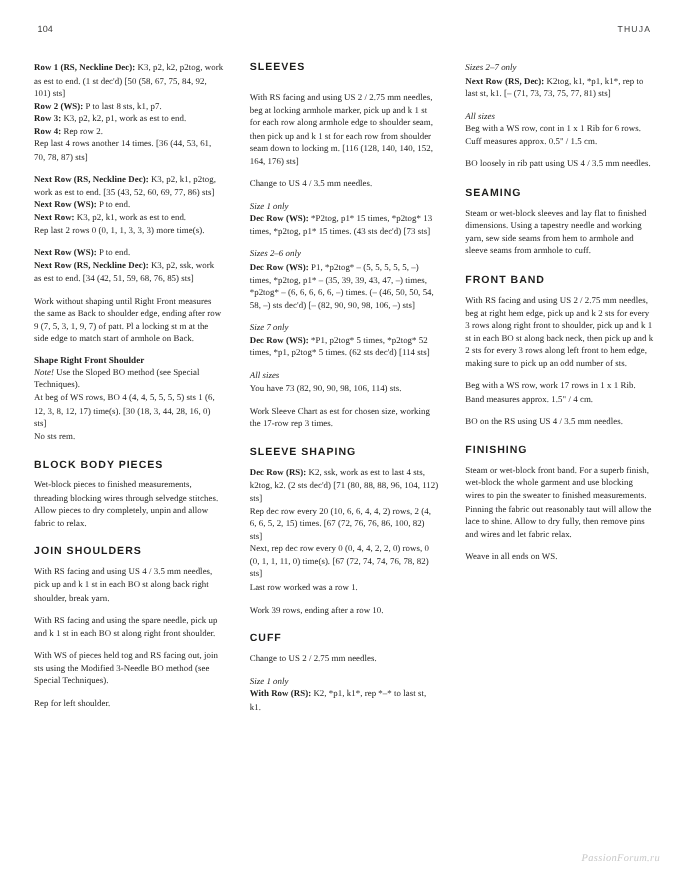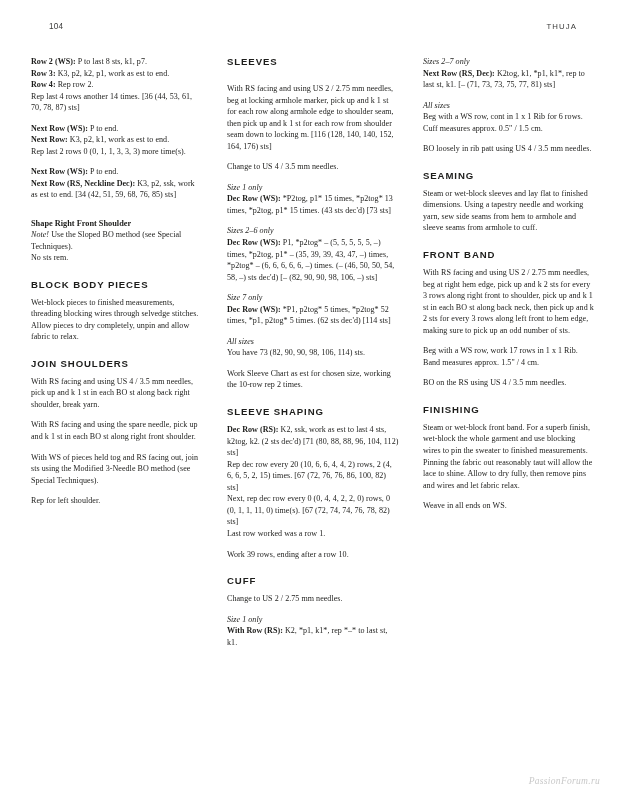--- a/index.html
+++ b/index.html
@@ -15,21 +15,21 @@
     position: relative;
   }
 
   
   .running-head {
     position: absolute;
     top: 22px;
     left: 0;
     width: 626px;
     height: 14px;
-    padding: 0 49px;
+    padding: 0 34px;
     display: flex;
     align-items: baseline;
     justify-content: space-between;
   }
   .folio {
     font-family: "Liberation Sans", sans-serif;
     font-size: 8.2px;
     letter-spacing: 0.2px;
     color: #3b3b3a;
   }
@@ -101,35 +101,39 @@
 </head>
 <body>
 
 <div class="running-head">
   <span class="folio">104</span>
   <span class="pattern-name">THUJA</span>
 </div>
 
 <div class="columns">
   <div class="col" id="col-0">
+      <p class="para"><span class="run-bold">Row 1 (RS, Neckline Dec):</span> K3, p2, k2, p2tog, work as est to end. (1 st dec'd) [50 (58, 67, 75, 84, 92, 101) sts]</p>
       <p class="para"><span class="run-bold">Row 2 (WS):</span> P to last 8 sts, k1, p7.</p>
       <p class="para"><span class="run-bold">Row 3:</span> K3, p2, k2, p1, work as est to end.</p>
       <p class="para"><span class="run-bold">Row 4:</span> Rep row 2.</p>
       <p class="para">Rep last 4 rows another 14 times. [36 (44, 53, 61, 70, 78, 87) sts]</p>
       <div class="spacer-sm"></div>
+      <p class="para"><span class="run-bold">Next Row (RS, Neckline Dec):</span> K3, p2, k1, p2tog, work as est to end. [35 (43, 52, 60, 69, 77, 86) sts]</p>
       <p class="para"><span class="run-bold">Next Row (WS):</span> P to end.</p>
       <p class="para"><span class="run-bold">Next Row:</span> K3, p2, k1, work as est to end.</p>
       <p class="para">Rep last 2 rows 0 (0, 1, 1, 3, 3, 3) more time(s).</p>
       <div class="spacer-sm"></div>
       <p class="para"><span class="run-bold">Next Row (WS):</span> P to end.</p>
       <p class="para"><span class="run-bold">Next Row (RS, Neckline Dec):</span> K3, p2, ssk, work as est to end. [34 (42, 51, 59, 68, 76, 85) sts]</p>
       <div class="spacer-sm"></div>
+      <p class="para">Work without shaping until Right Front measures the same as Back to shoulder edge, ending after row 9 (7, 5, 3, 1, 9, 7) of patt. Pl a locking st m at the side edge to match start of armhole on Back.</p>
       <div class="spacer-sm"></div>
       <h3 class="subhead">Shape Right Front Shoulder</h3>
       <p class="para"><span class="run-ital">Note!</span> Use the Sloped BO method (see Special Techniques).</p>
+      <p class="para">At beg of WS rows, BO 4 (4, 4, 5, 5, 5, 5) sts 1 (6, 12, 3, 8, 12, 17) time(s). [30 (18, 3, 44, 28, 16, 0) sts]</p>
       <p class="para">No sts rem.</p>
       <div class="spacer-lg"></div>
       <h2 class="section">BLOCK BODY PIECES</h2>
       <p class="para">Wet-block pieces to finished measurements, threading blocking wires through selvedge stitches. Allow pieces to dry completely, unpin and allow fabric to relax.</p>
       <div class="spacer-lg"></div>
       <h2 class="section">JOIN SHOULDERS</h2>
       <p class="para">With RS facing and using US 4 / 3.5 mm needles, pick up and k 1 st in each BO st along back right shoulder, break yarn.</p>
       <div class="spacer-sm"></div>
       <p class="para">With RS facing and using the spare needle, pick up and k 1 st in each BO st along right front shoulder.</p>
       <div class="spacer-sm"></div>
@@ -149,21 +153,21 @@
       <div class="spacer-sm"></div>
       <p class="para run-ital">Sizes 2–6 only</p>
       <p class="para"><span class="run-bold">Dec Row (WS):</span> P1, *p2tog* – (5, 5, 5, 5, 5, –) times, *p2tog, p1* – (35, 39, 39, 43, 47, –) times, *p2tog* – (6, 6, 6, 6, 6, –) times. (– (46, 50, 50, 54, 58, –) sts dec'd) [– (82, 90, 90, 98, 106, –) sts]</p>
       <div class="spacer-sm"></div>
       <p class="para run-ital">Size 7 only</p>
       <p class="para"><span class="run-bold">Dec Row (WS):</span> *P1, p2tog* 5 times, *p2tog* 52 times, *p1, p2tog* 5 times. (62 sts dec'd) [114 sts]</p>
       <div class="spacer-sm"></div>
       <p class="para run-ital">All sizes</p>
       <p class="para">You have 73 (82, 90, 90, 98, 106, 114) sts.</p>
       <div class="spacer-sm"></div>
-      <p class="para">Work Sleeve Chart as est for chosen size, working the 10-row rep 2 times.</p>
+      <p class="para">Work Sleeve Chart as est for chosen size, working the 17-row rep 3 times.</p>
       <div class="spacer-lg"></div>
       <h2 class="section">SLEEVE SHAPING</h2>
       <p class="para"><span class="run-bold">Dec Row (RS):</span> K2, ssk, work as est to last 4 sts, k2tog, k2. (2 sts dec'd) [71 (80, 88, 88, 96, 104, 112) sts]</p>
       <p class="para">Rep dec row every 20 (10, 6, 6, 4, 4, 2) rows, 2 (4, 6, 6, 5, 2, 15) times. [67 (72, 76, 76, 86, 100, 82) sts]</p>
       <p class="para">Next, rep dec row every 0 (0, 4, 4, 2, 2, 0) rows, 0 (0, 1, 1, 11, 0) time(s). [67 (72, 74, 74, 76, 78, 82) sts]</p>
       <p class="para">Last row worked was a row 1.</p>
       <div class="spacer-sm"></div>
       <p class="para">Work 39 rows, ending after a row 10.</p>
       <div class="spacer-lg"></div>
       <h2 class="section">CUFF</h2>

